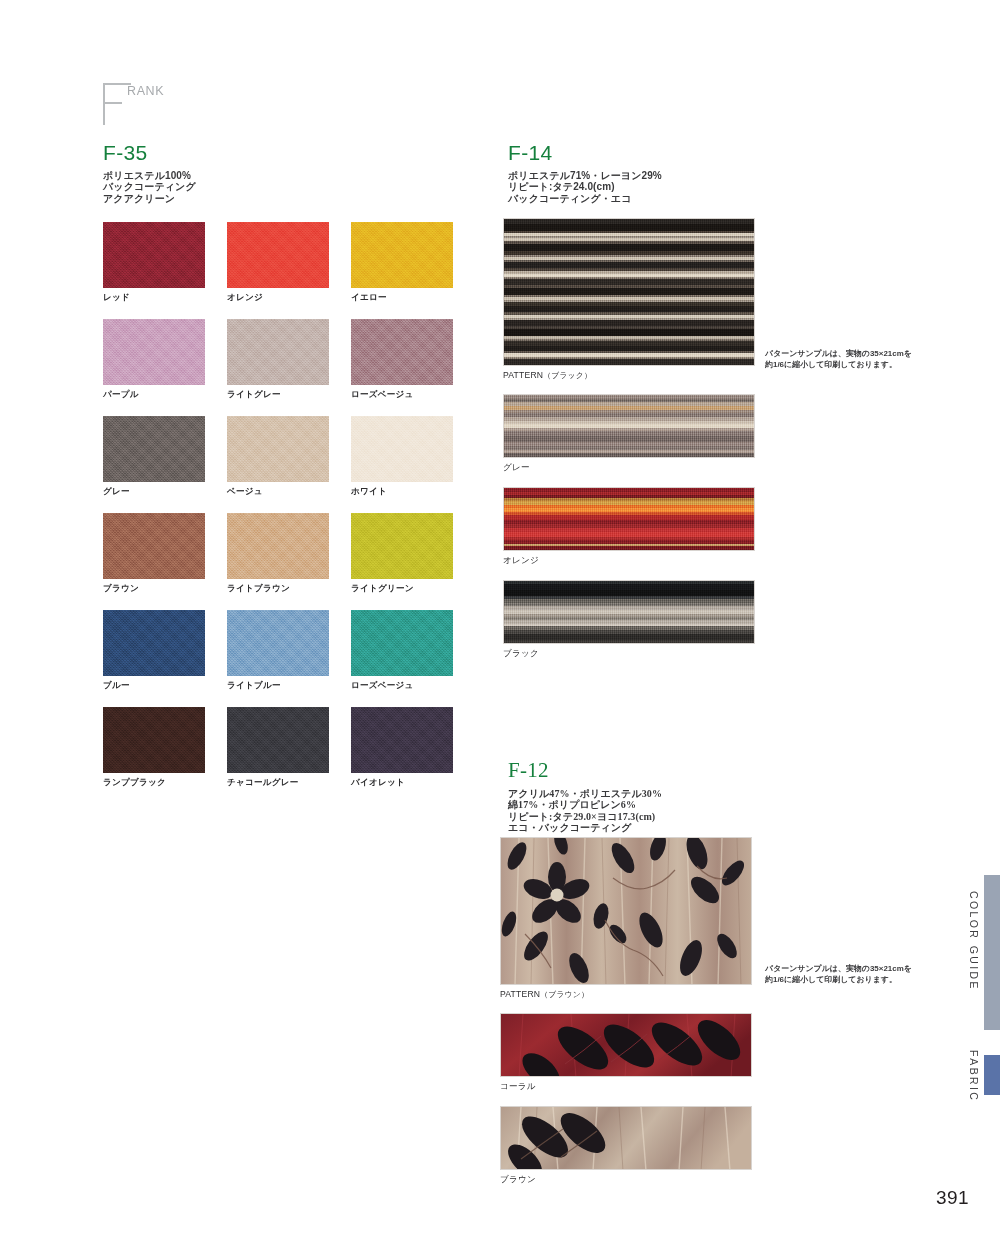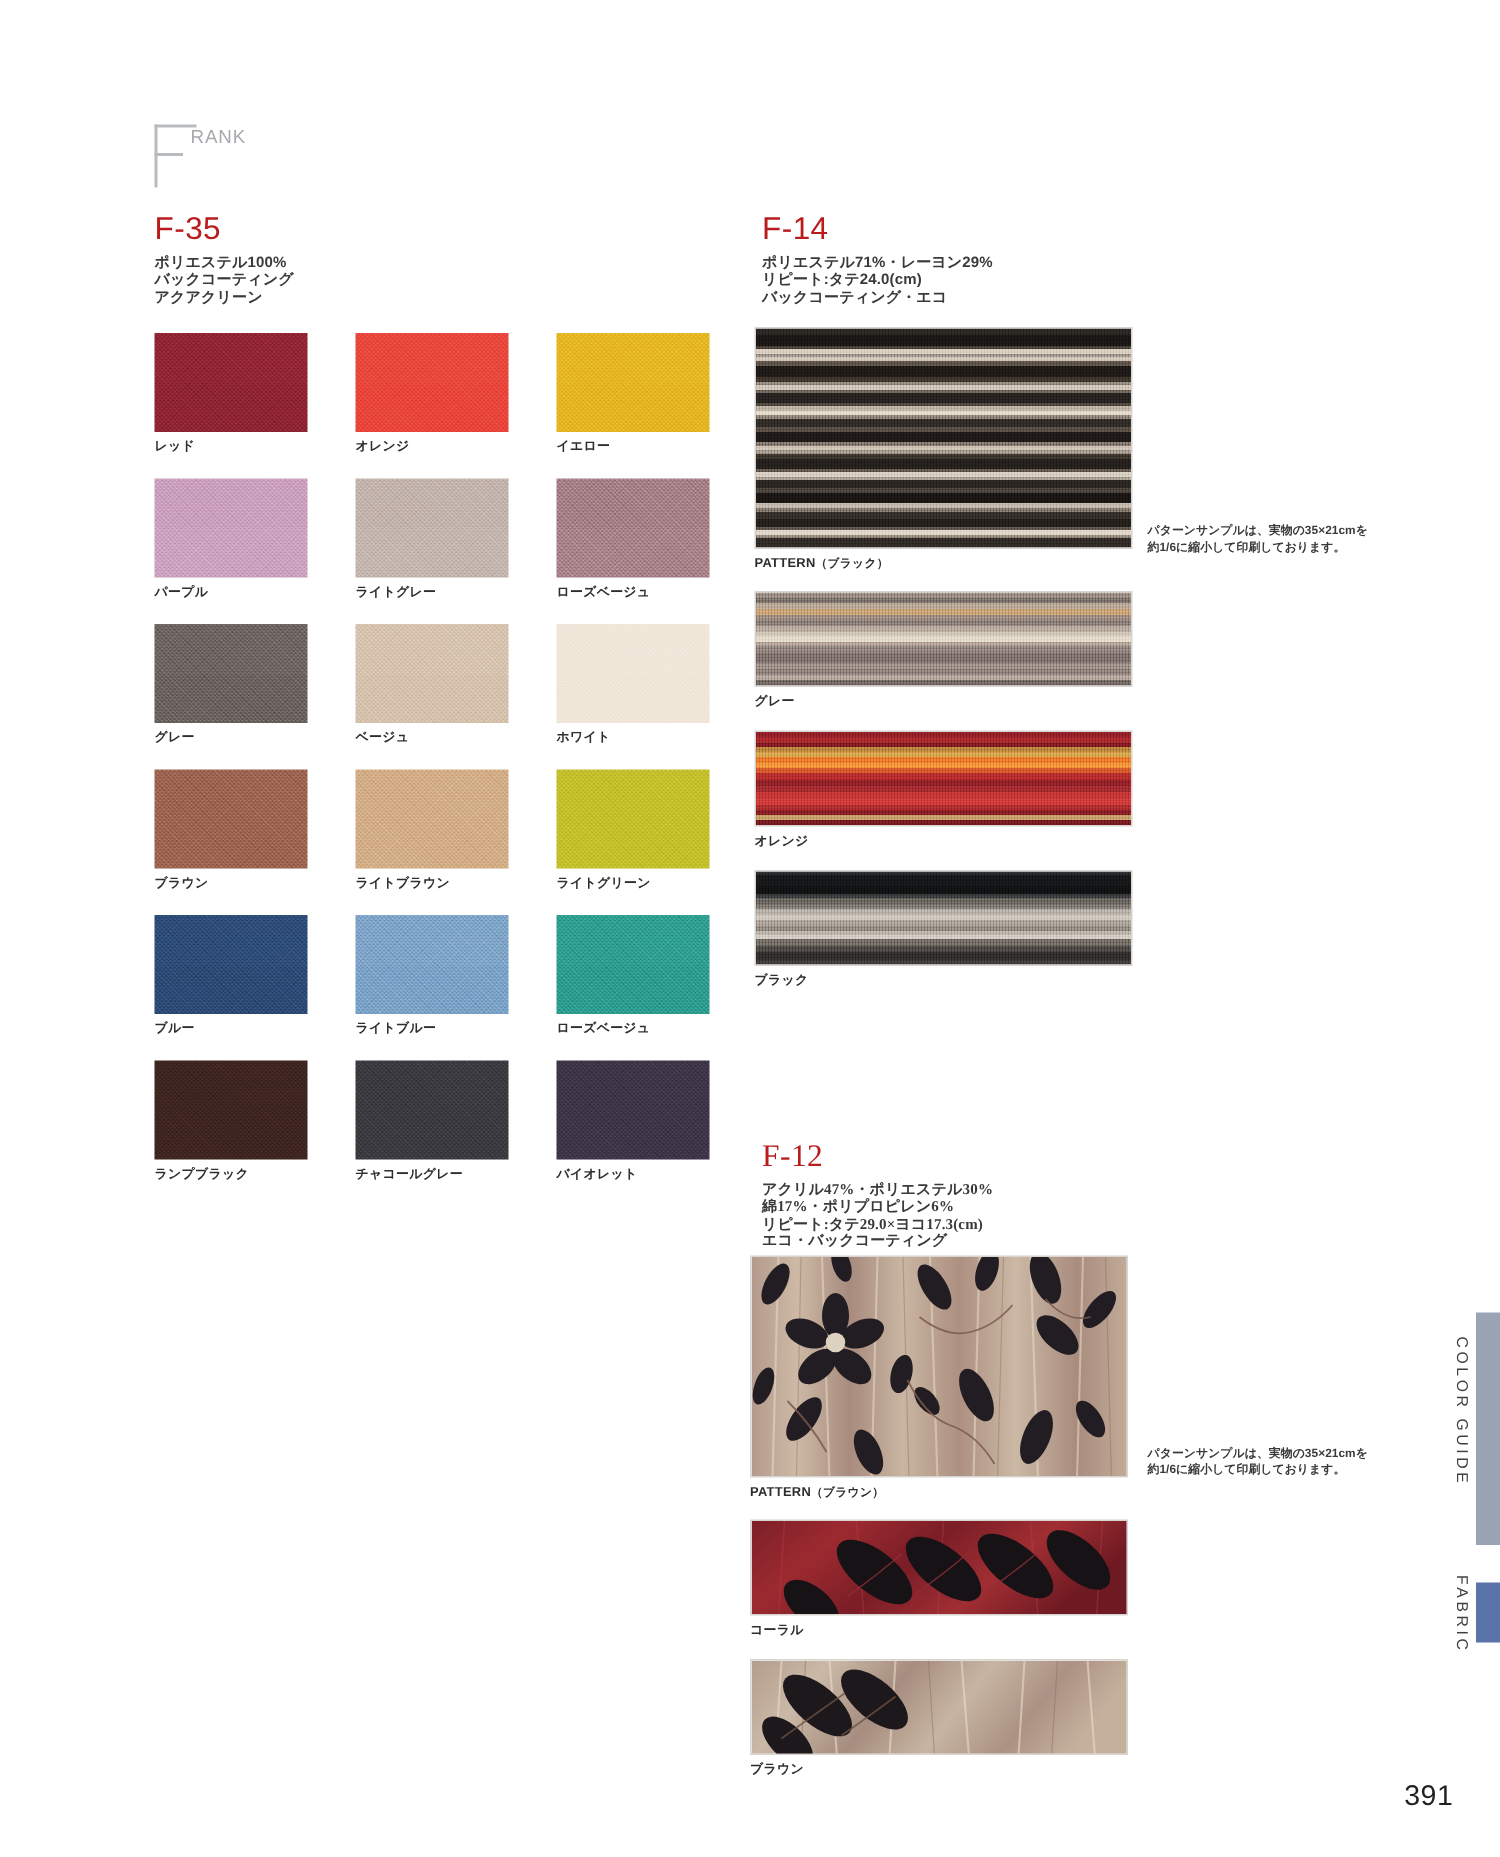--- a/index.html
+++ b/index.html
@@ -49,21 +49,21 @@
     letter-spacing: 0.6px;
     color: #a7aaad;
   }
 
   
   .section { position: absolute; }
   .sec-title {
     font-size: 21px;
     font-weight: 400;
     letter-spacing: 0.3px;
-    color: #b91c1c;
+    color: #15803d;
     margin: 0 0 7px 0;
     line-height: 1;
   }
   .sec-specs {
     font-size: 10px;
     line-height: 11.4px;
     color: #3a3a3c;
     font-weight: bold;
     margin: 0;
     letter-spacing: 0.1px;
@@ -72,21 +72,21 @@
 
   
   .swatch-grid {
     position: absolute;
     left: 103px;
     top: 222px;
     width: 360px;
   }
   .swatch-row {
     display: flex;
-    gap: 32px;
+    gap: 22px;
     margin-bottom: 15px;
   }
   .swatch-cell { width: 102px; }
   .swatch-chip {
     width: 102px;
     height: 66px;
     position: relative;
     overflow: hidden;
   }
   .swatch-chip::after {
@@ -114,21 +114,21 @@
   .pattern-block { margin-bottom: 13px; }
   .pattern-img {
     position: relative;
     overflow: hidden;
     border: 0.5px solid #d8d4d0;
     box-sizing: border-box;
   }
   .pattern-label {
     font-size: 8.6px;
     color: #2e2e30;
-    font-weight: bold;
+    font-weight: normal;
     margin-top: 4px;
     letter-spacing: 0.2px;
     white-space: nowrap;
   }
   .pattern-label .sub { font-size: 7.8px; }
 
   .note {
     position: absolute;
     font-size: 7.9px;
     line-height: 11px;

